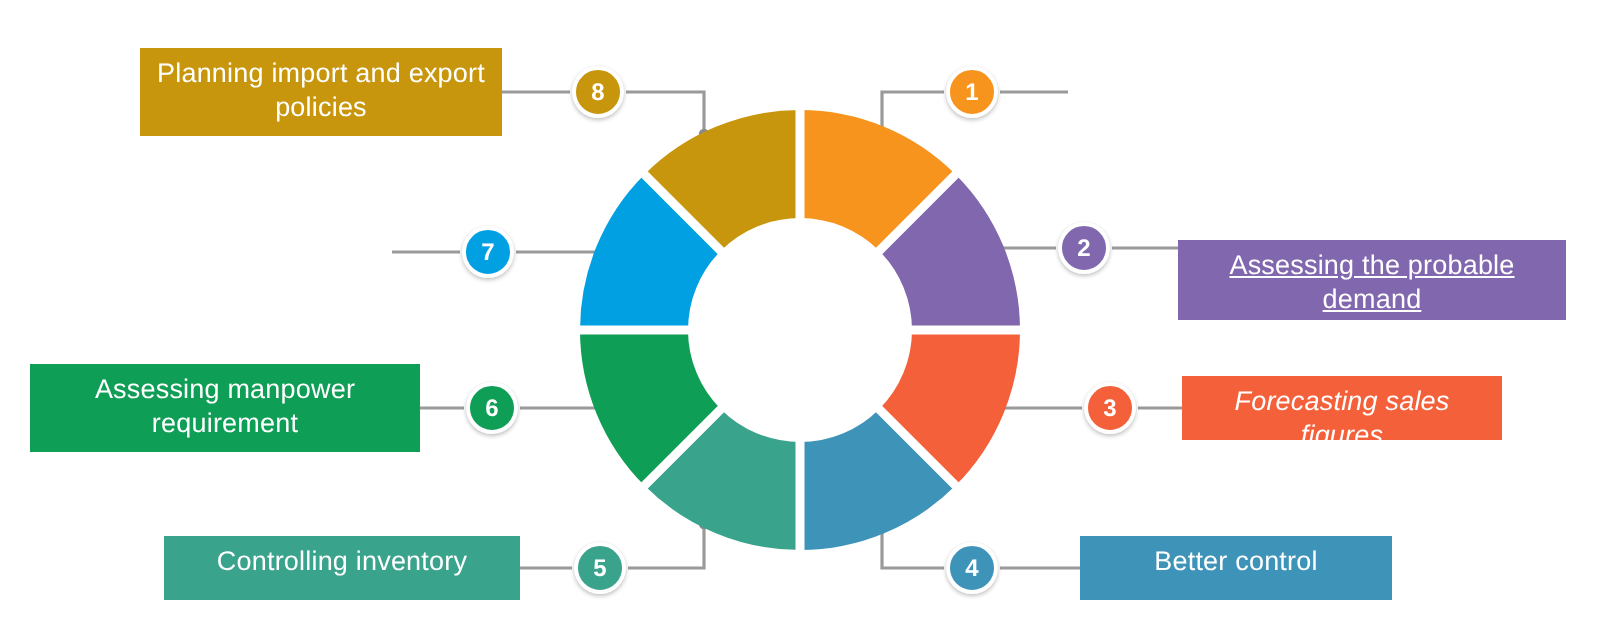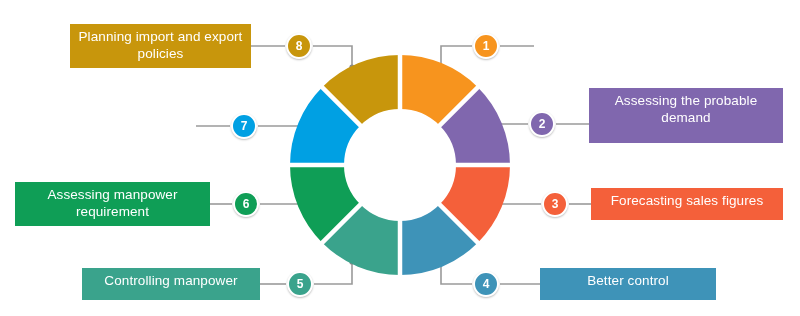--- a/index.html
+++ b/index.html
@@ -122,34 +122,34 @@
       <line x1="512" y1="165" x2="454" y2="165"></line>
       <line x1="479.2" y1="244.2" x2="438.2" y2="203.2"></line>
       <line x1="400" y1="277" x2="400" y2="219"></line>
       <line x1="320.8" y1="244.2" x2="361.8" y2="203.2"></line>
       <line x1="288" y1="165" x2="346" y2="165"></line>
       <line x1="320.8" y1="85.8" x2="361.8" y2="126.8"></line>
     </g>
   </svg>
 
 
-  <div class="label-box" style="left:589px; top:88px; width:194px; height:55px; background:#8067AE;">
+  <div class="label-box" style="left:589px; top:120px; width:194px; height:40px; background:#8067AE;text-decoration:underline;">
     <span>Assessing the probable demand</span>
   </div>
 
-  <div class="label-box" style="left:591px; top:188px; width:192px; height:32px; background:#F4603A;">
+  <div class="label-box" style="left:591px; top:188px; width:160px; height:32px; background:#F4603A;font-style:italic;">
     <span>Forecasting sales figures</span>
   </div>
 
-  <div class="label-box" style="left:540px; top:268px; width:176px; height:32px; background:#3E93B8;">
+  <div class="label-box" style="left:540px; top:268px; width:156px; height:32px; background:#3E93B8;">
     <span>Better control</span>
   </div>
 
   <div class="label-box" style="left:82px; top:268px; width:178px; height:32px; background:#3AA38C;">
-    <span>Controlling manpower</span>
+    <span>Controlling inventory</span>
   </div>
 
   <div class="label-box" style="left:15px; top:182px; width:195px; height:44px; background:#0F9E56;">
     <span>Assessing manpower requirement</span>
   </div>
 
 
   <div class="label-box" style="left:70px; top:24px; width:181px; height:44px; background:#C8960C;">
     <span>Planning import and export policies</span>
   </div>

